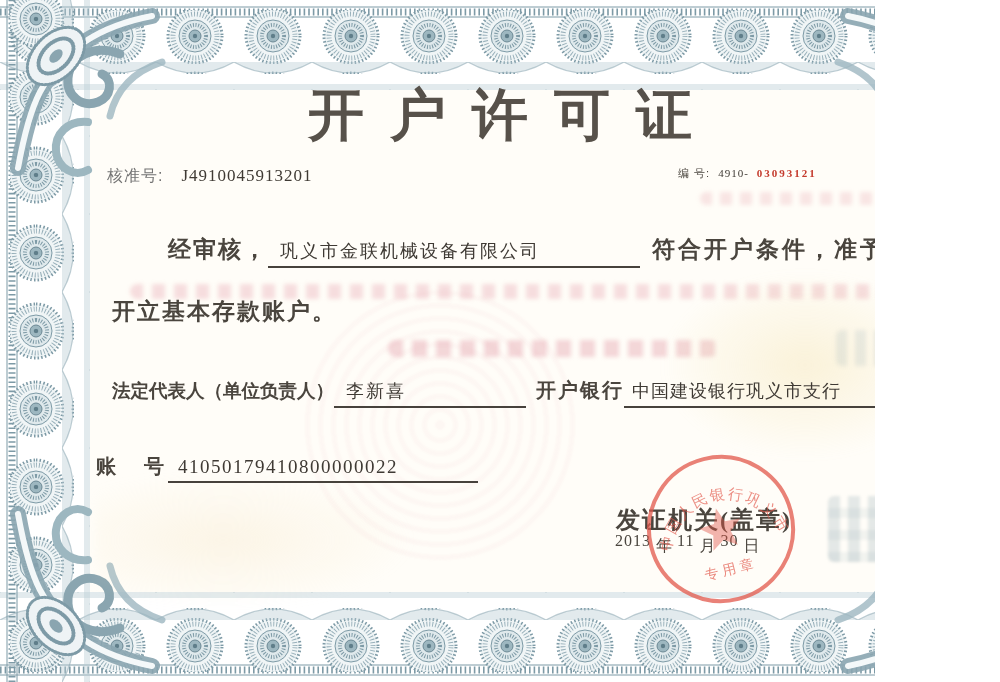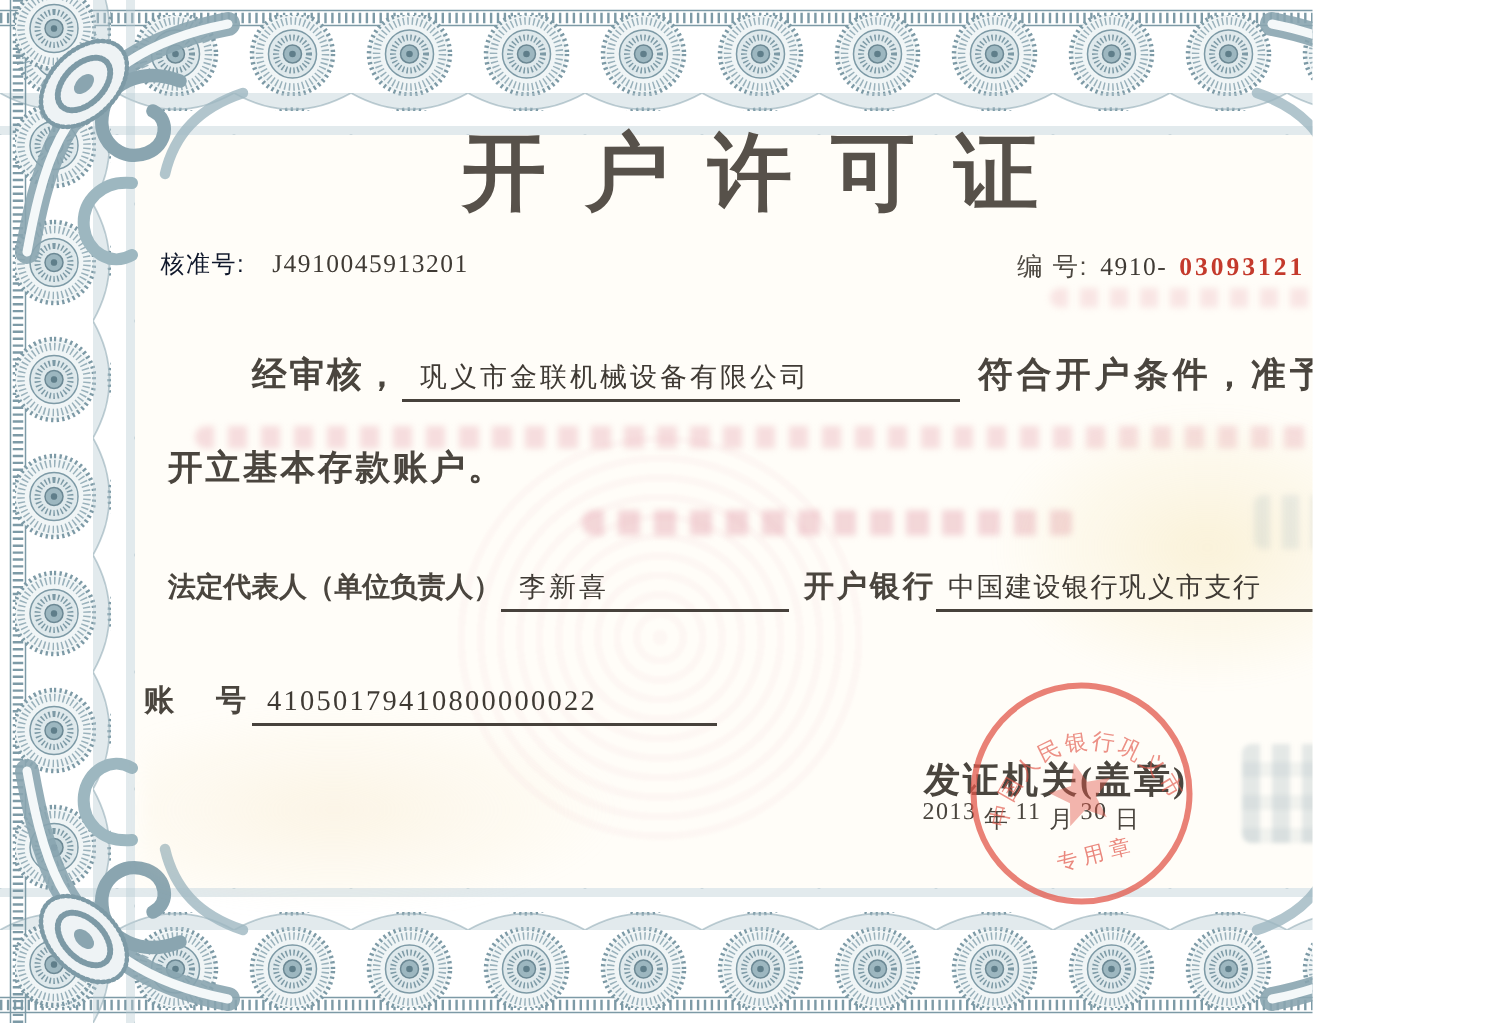--- a/index.html
+++ b/index.html
@@ -8,24 +8,24 @@
   .border-svg{position:absolute;left:0;top:0;z-index:1;}
   .wm{position:absolute;z-index:2;pointer-events:none;}
   .content{position:absolute;left:0;top:0;width:1000px;height:682px;z-index:3;}
 
   .title{position:absolute;left:0;top:78px;width:1000px;margin:0;text-align:center;
          font-family:"Liberation Serif","DejaVu Serif",serif;font-weight:700;
          font-size:56px;letter-spacing:26px;text-indent:26px;color:#57514a;}
 
   .row{position:absolute;display:flex;align-items:baseline;color:#47423c;}
   .approval-row{left:107px;top:166px;font-size:16px;}
-  .approval-row .lbl{font-weight:500;letter-spacing:1px;color:#0f172a;}
+  .approval-row .lbl{font-weight:500;letter-spacing:1px;color:#737373;}
   .approval-row .val{font-family:"Liberation Serif",serif;font-size:17px;margin-left:18px;letter-spacing:1px;color:#3f3a34;}
 
-  .serial-row{left:678px;top:166px;font-size:17px;}
+  .serial-row{left:678px;top:166px;font-size:11px;}
   .serial-row .lbl{letter-spacing:1px;color:#4c4740;}
   .serial-row .pfx{font-family:"Liberation Serif",serif;margin-left:8px;letter-spacing:1px;color:#3f3a34;}
   .serial-row .red{font-family:"Liberation Serif",serif;font-weight:700;margin-left:8px;letter-spacing:2px;color:#c43a2c;}
 
   .bold-cn{font-weight:700;color:#4a453e;}
   .fillline{border-bottom:2px solid #47423c;font-family:"Liberation Serif",serif;color:#3f3a34;}
 
   .audit-row1{left:168px;top:234px;}
   .audit-row1 .pre{font-size:23px;letter-spacing:2px;}
   .audit-row1 .company{width:360px;font-size:18px;letter-spacing:2px;padding:0 0 3px 12px;}

